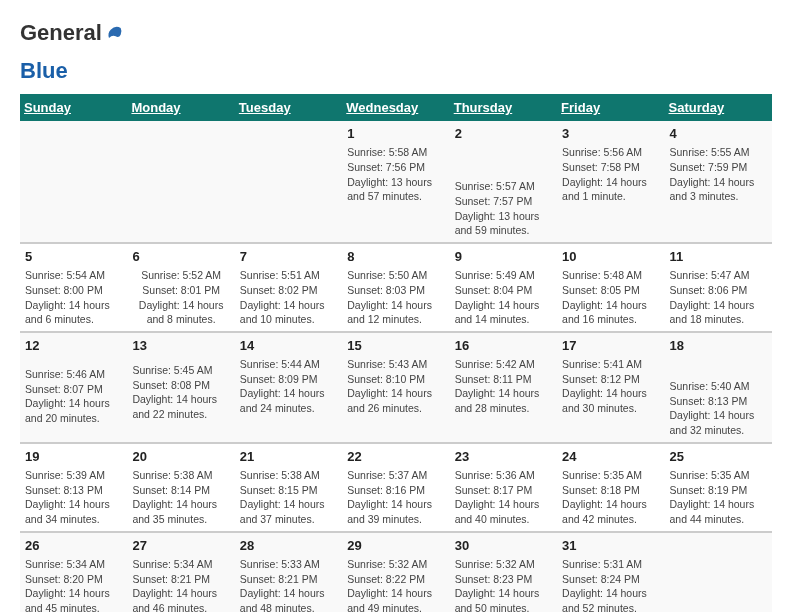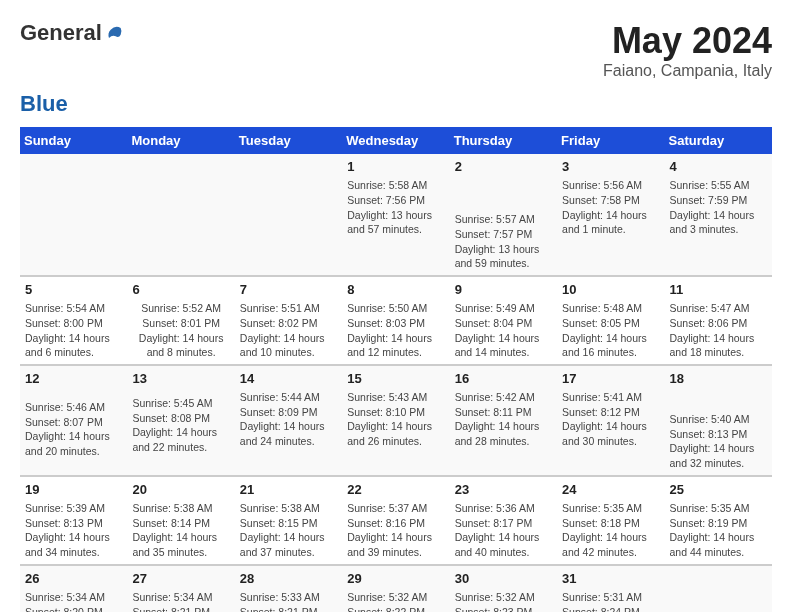--- a/index.html
+++ b/index.html
@@ -13,21 +13,20 @@
     .header {
       display: flex;
       justify-content: space-between;
       align-items: flex-start;
       margin-bottom: 10px;
     }
     .logo {
       display: flex;
       flex-direction: column;
       align-items: flex-start;
-      gap: 33px;
     }
     .logo-text {
       display: flex;
       align-items: center;
       gap: 0;
     }
     .logo-general {
       font-size: 22px;
       font-weight: bold;
       color: #333;
@@ -54,26 +53,27 @@
     .subtitle {
       font-size: 16px;
       color: #555;
     }
     table {
       width: 100%;
       border-collapse: collapse;
       font-size: 11px;
     }
     thead tr th {
-      background-color: #1d4ed8;
+      background-color: #0f766e;
       color: #fff;
       padding: 6px 4px;
       text-align: left;
       font-size: 13px;
       font-weight: bold;
+      text-decoration: underline;
     }
     tbody tr {
       border-bottom: 1px solid #ddd;
     }
     tbody tr:nth-child(odd) {
       background-color: #f9f9f9;
     }
     tbody tr:nth-child(even) {
       background-color: #fff;
     }
@@ -105,24 +105,20 @@
 <div class="header">
   <div class="logo">
     <div class="logo-text">
       <span class="logo-general">General</span>
       <svg class="logo-icon" viewBox="0 0 24 24">
         <path d="M20 6 Q14 2 8 8 Q4 12 6 18 Q10 14 14 16 Q18 18 20 14 Q22 10 20 6Z" fill="#2a6ab0"></path>
       </svg>
     </div>
     <span class="logo-blue">Blue</span>
   </div>
-  <div class="title-block">
-    <div class="main-title">May 2024</div>
-    <div class="subtitle">Faiano, Campania, Italy</div>
-  </div>
 </div>
 
 <table>
   <thead>
     <tr>
     <th>Sunday</th>
         <th>Monday</th>
         <th>Tuesday</th>
         <th>Wednesday</th>
         <th>Thursday</th>

